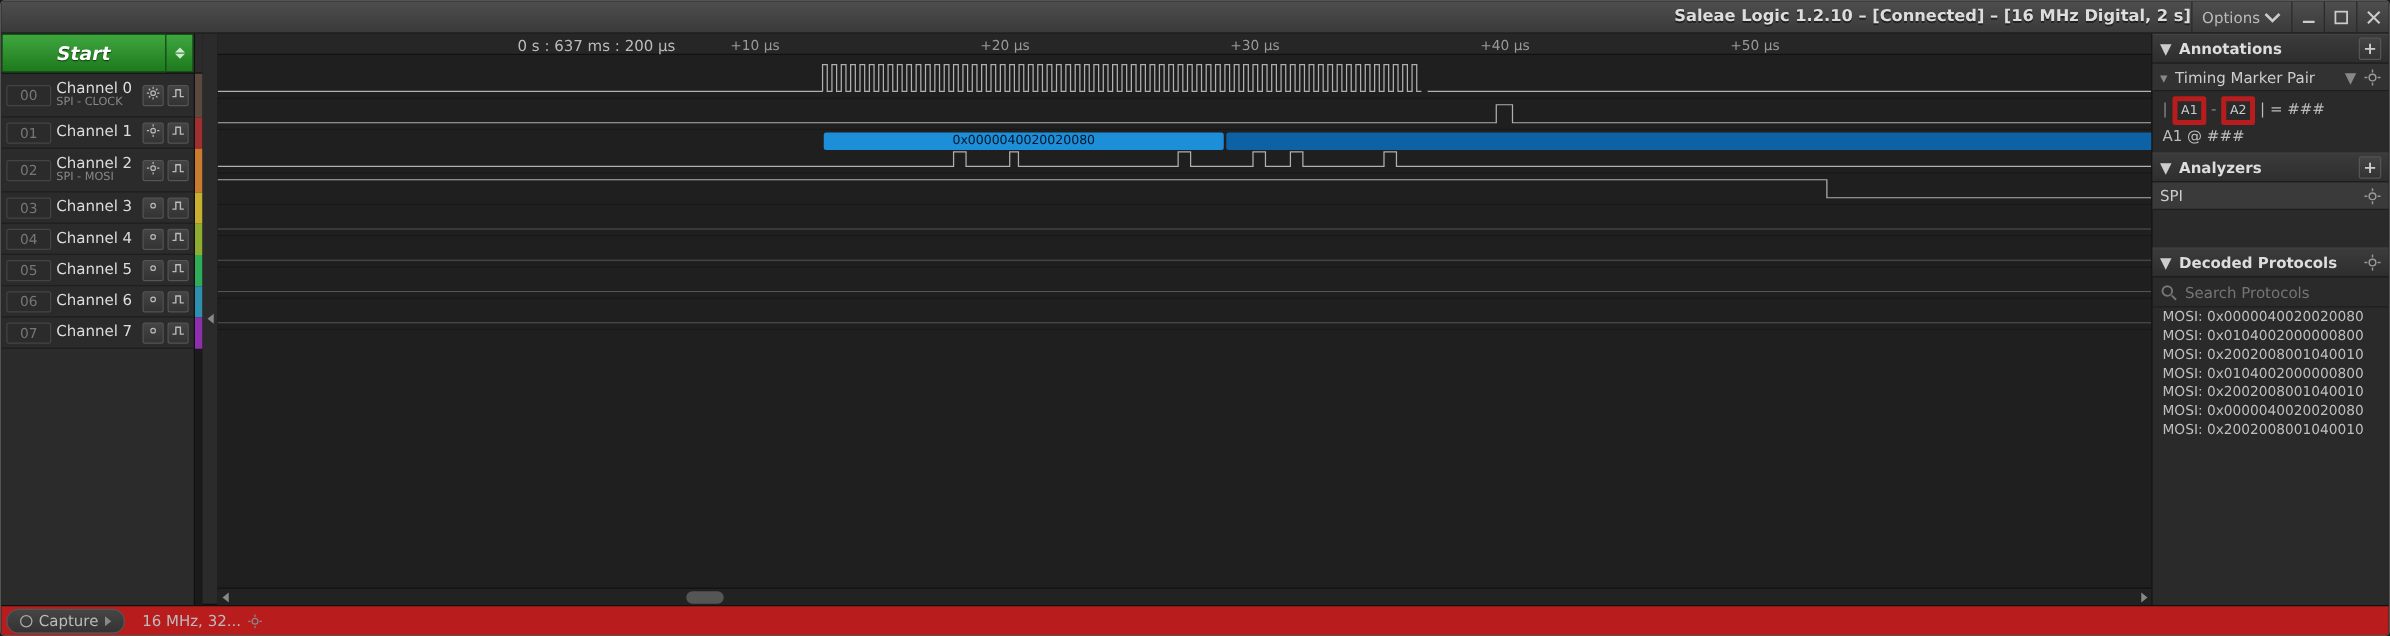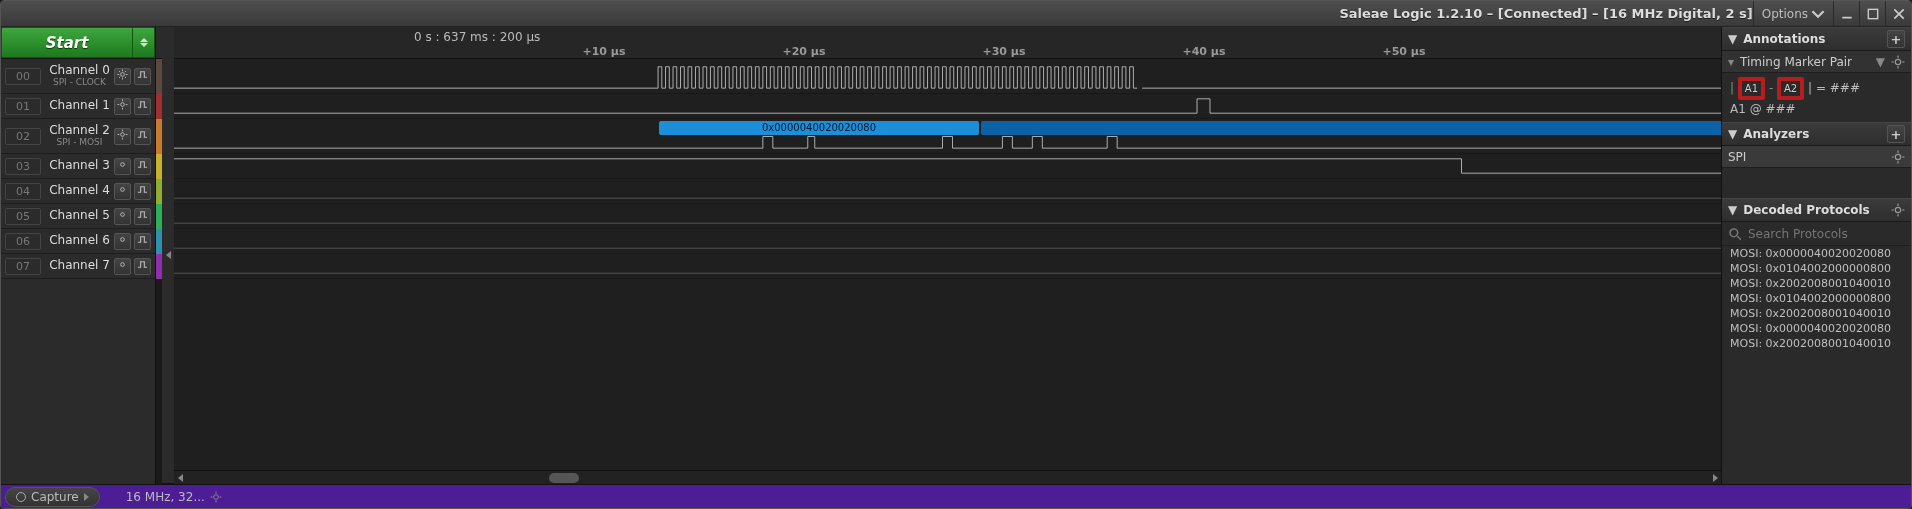--- a/index.html
+++ b/index.html
@@ -21,32 +21,32 @@
 .start-row { height:32px; display:flex; border-bottom:1px solid #111; }
 .start-btn { flex:1; background:linear-gradient(#3fa63f,#1d7a1d); color:#fff; font-size:15px; font-weight:bold; display:flex; align-items:center; justify-content:center; text-shadow:0 1px 1px #083808; border:1px solid #135713; border-radius:2px 0 0 2px;font-style:italic; }
 .start-side { width:22px; background:linear-gradient(#3fa63f,#1d7a1d); border:1px solid #135713; border-left:0; border-radius:0 2px 2px 0; display:flex; flex-direction:column; align-items:center; justify-content:center; gap:1px; }
 .arrow-up,.arrow-down { width:0; height:0; border-left:4px solid transparent; border-right:4px solid transparent; }
 .arrow-up { border-bottom:4px solid #cfe9cf; }
 .arrow-down { border-top:4px solid #cfe9cf; }
 
 .channel-row { height:35px; display:flex; align-items:center; border-bottom:1px solid #1e1e1e; padding-left:4px; }
 .channel-row.short { height:25px; }
 .ch-idx { width:36px; color:#777; font-size:11px; text-align:center; border:1px solid #444; border-radius:2px; padding:1px 0; margin-right:4px; }
-.ch-name { flex:1; display:flex; flex-direction:column; line-height:1.1;align-items:center; }
+.ch-name { flex:1; display:flex; flex-direction:column; line-height:1.1; }
 .ch-name .n { color:#ddd; font-size:12px; }
 .ch-name .s { color:#888; font-size:9px; }
 .ch-btns { display:flex; gap:3px; margin-right:4px; }
 .sq-btn { width:17px; height:17px; border:1px solid #555; border-radius:2px; background:linear-gradient(#444,#333); display:flex; align-items:center; justify-content:center; }
 .sq-btn svg { width:11px; height:11px; }
 
 .colorbar { width:6px; }
 .wave-col { flex:1; background:#1f1f1f; position:relative; min-width:0; display:flex; flex-direction:column; }
-.timeline-strip { height:32px; border-bottom:1px solid #111; position:relative; background:#262626; }
+.timeline-strip { height:17px; border-bottom:1px solid #111; position:relative; background:#262626; }
 .time-pos { position:absolute; left:240px; top:3px; color:#ccc; font-size:11px; }
-.tick { position:absolute; bottom:0; color:#999; font-size:11px; transform:translateX(-50%);font-weight:bold; }
+.tick { position:absolute; bottom:0; color:#999; font-size:11px; transform:translateX(-50%); }
 .tick::after { content:""; position:absolute; left:50%; bottom:-6px; width:1px; height:6px; background:#555; display:none; }
 
 .wave-area { flex:1; position:relative; overflow:hidden; }
 .track { position:absolute; left:0; right:0; border-bottom:1px solid #181818; }
 .track svg { position:absolute; top:0; left:0; width:100%; height:100%; }
 .decode-bar { position:absolute; height:14px; background:#1d8fd8; border-radius:2px; color:#00172b; font-size:10px; text-align:center; line-height:14px; overflow:hidden; }
 .decode-bar.dark { background:#0d62a6; }
 
 .h-scroll { height:14px; background:#222; border-top:1px solid #111; position:relative; }
 .h-scroll .thumb { position:absolute; top:2px; height:10px; width:30px; left:375px; background:#555; border-radius:5px; }
@@ -65,21 +65,21 @@
 .panel-sub { height:22px; background:#323232; display:flex; align-items:center; padding:0 6px; gap:6px; border-bottom:1px solid #1e1e1e; }
 .panel-sub .sub-title { flex:1; color:#ccc; font-size:12px; }
 .panel-body { padding:4px 8px; color:#8a8a8a; font-size:12px; line-height:1.5; }
 .panel-body .boxed { display:inline-block; border:4px solid #b91c1c; padding:0 3px; border-radius:2px; color:#ccc; font-size:10px; }
 .search-row { height:24px; border-bottom:1px solid #1e1e1e; display:flex; align-items:center; padding:0 6px; gap:6px; color:#777; }
 .search-row input { flex:1; background:transparent; border:none; outline:none; color:#aaa; font-size:12px; }
 .proto-list { flex:1; overflow:hidden; }
 .proto-list .proto { padding:1px 8px; font-size:11px; color:#bfbfbf; white-space:nowrap; }
 
 
-.bottom-bar { height:24px; background:#4c1d95; border-top:1px solid #111; display:flex; align-items:center; padding:0 4px; gap:16px; }
+.bottom-bar { height:24px; background:#b91c1c; border-top:1px solid #111; display:flex; align-items:center; padding:0 4px; gap:4px; }
 .tab { height:20px; padding:0 10px; display:flex; align-items:center; gap:5px; border-radius:10px; }
 .tab.active { background:linear-gradient(#454545,#333); border:1px solid #555; }
 .tab.inactive { color:#aaa; }
 .tab .ring { width:10px; height:10px; border:1.5px solid #aaa; border-radius:50%; }
 .tab .chev { width:0; height:0; border-top:4px solid transparent; border-bottom:4px solid transparent; border-left:5px solid #888; }
 
 </style>
 </head>
 <body>
 

